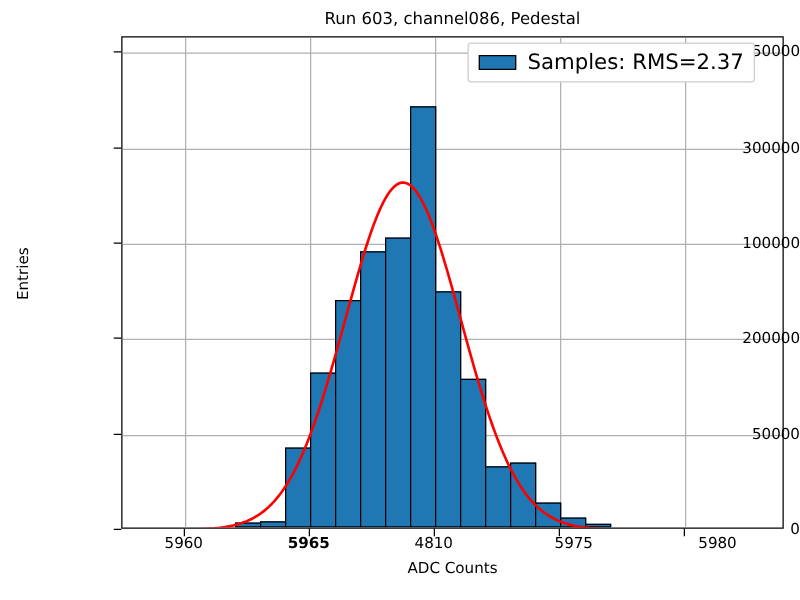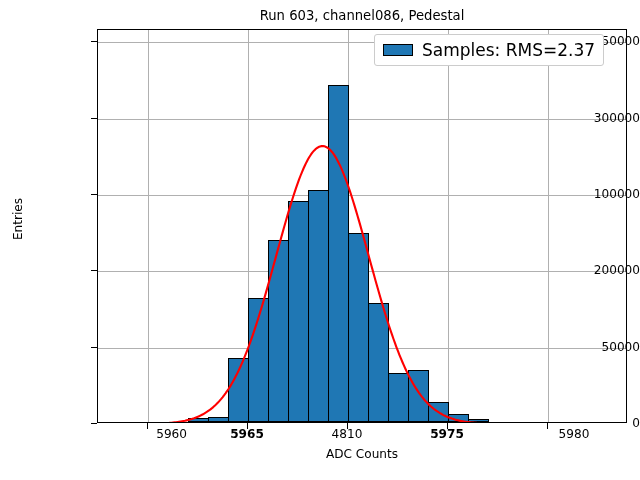--- a/index.html
+++ b/index.html
@@ -128,27 +128,27 @@
       <div class="ytick-label" style="top: 264.3px;">200000</div>
       <div class="tickmark-y" style="top: 270.3px;"></div>
       <div class="ytick-label" style="top: 187.9px;">100000</div>
       <div class="tickmark-y" style="top: 193.9px;"></div>
       <div class="ytick-label" style="top: 111.6px;">300000</div>
       <div class="tickmark-y" style="top: 117.6px;"></div>
       <div class="ytick-label" style="top: 35.2px;">250000</div>
       <div class="tickmark-y" style="top: 41.2px;"></div>
     </div>
   <div id="xticks">
-      <div class="xtick-label" style="left: 107px; text-align: right;">5960</div>
+      <div class="xtick-label" style="left: 107px;">5960</div>
       <div class="tickmark-x" style="left: 147px;"></div>
       <div class="xtick-label" style="left: 207px; font-weight: bold;">5965</div>
       <div class="tickmark-x" style="left: 247px;"></div>
       <div class="xtick-label" style="left: 307px;">4810</div>
       <div class="tickmark-x" style="left: 347px;"></div>
-      <div class="xtick-label" style="left: 407px; font-weight: bold;">5975</div>
+      <div class="xtick-label" style="left: 419px;">5975</div>
       <div class="tickmark-x" style="left: 447px;"></div>
       <div class="xtick-label" style="left: 534px;">5980</div>
       <div class="tickmark-x" style="left: 547px;"></div>
     </div>
 
   <div id="xlabel">ADC Counts</div>
   <div id="ylabel">Entries</div>
 
   <div id="legend">
     <div class="legend-row">

